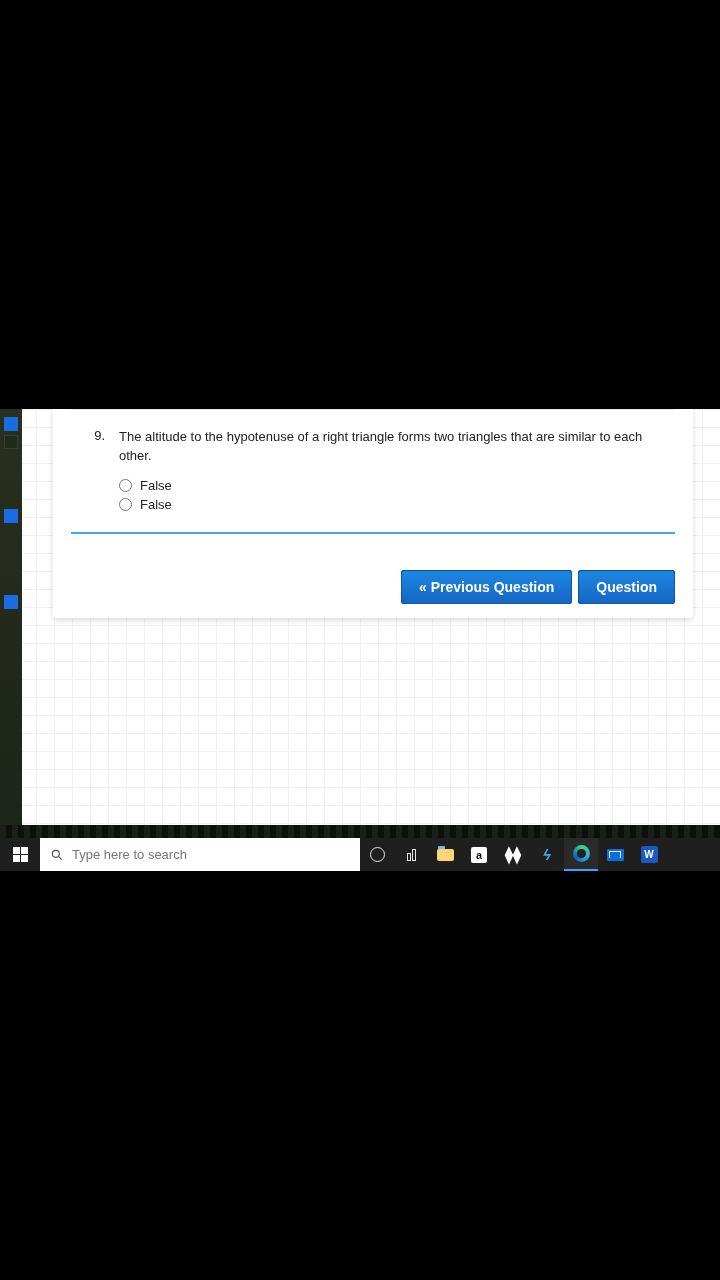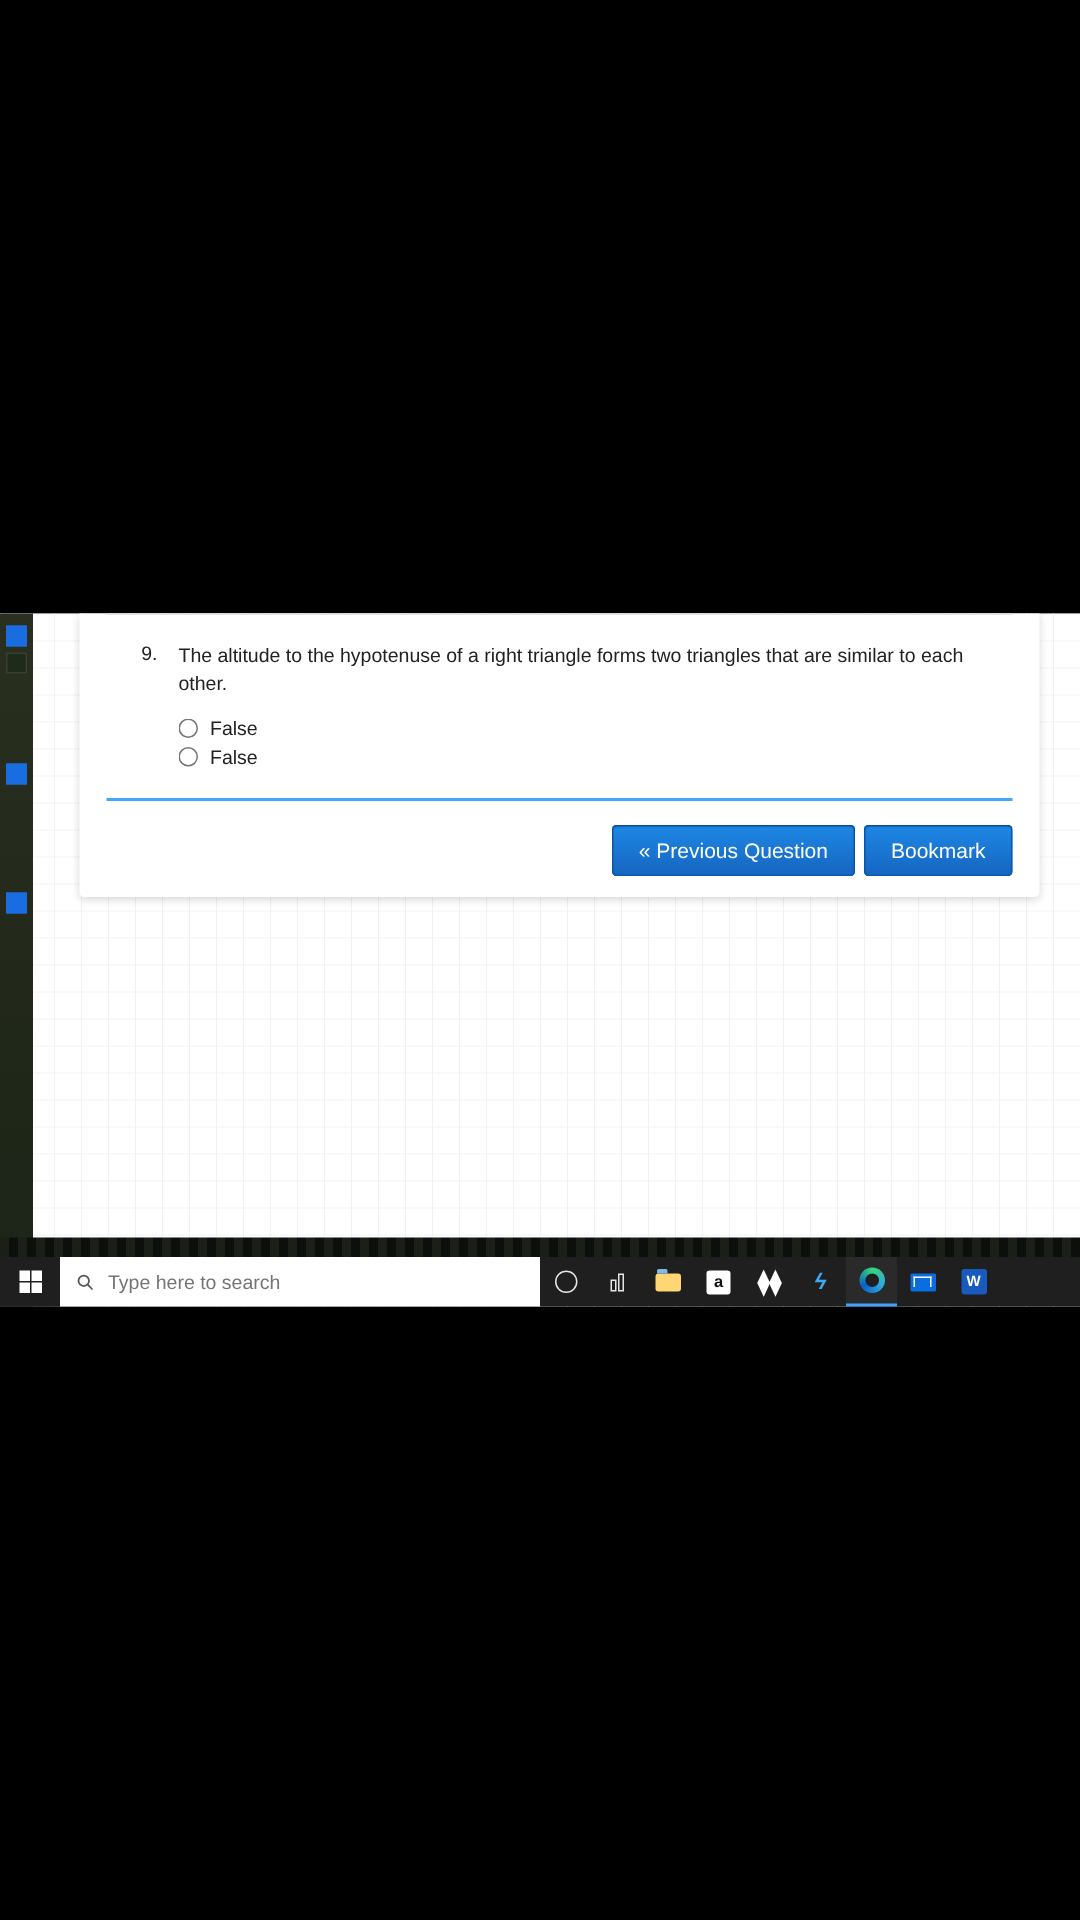--- a/index.html
+++ b/index.html
@@ -57,26 +57,27 @@
   .nav-row {
     display: flex;
     justify-content: flex-end;
     gap: 6px;
     padding: 16px 18px 2px 18px;
   }
   .btn {
     background: linear-gradient(#1e88e5,#1565c0);
     color: #fff;
     font-size: 14px;
-    font-weight: 400;
+    font-weight: 700;
     border: none;
     border-radius: 3px;
     padding: 9px 18px;
     cursor: pointer;
     box-shadow: 0 1px 2px rgba(0,0,0,0.2) inset, 0 0 0 1px #0d5bb5 inset;
+    margin-top: 20px;
   }
 
   .building-strip {
     position: absolute;
     top: 825px; left: 0; width: 720px; height: 13px;
     background: repeating-linear-gradient(90deg,#1a1f18 0 6px,#0c0f0b 6px 12px);
   }
   .taskbar {
     position: absolute;
     top: 838px; left: 0; width: 720px; height: 33px;
@@ -138,21 +139,21 @@
           </label>
           <label class="opt">
             <input type="radio" name="q9" style="">
             <span>False</span>
           </label>
         </div>
       </div>
     </div>
     <div class="nav-row">
       <button class="btn">« Previous Question</button>
-      <button class="btn">Bookmark</button>
+      <button class="btn">Question</button>
     </div>
   </div>
 </div>
 
 <div class="building-strip"></div>
 
 <div class="taskbar">
   <div class="start">
     <div class="win-logo">
         <span></span>

